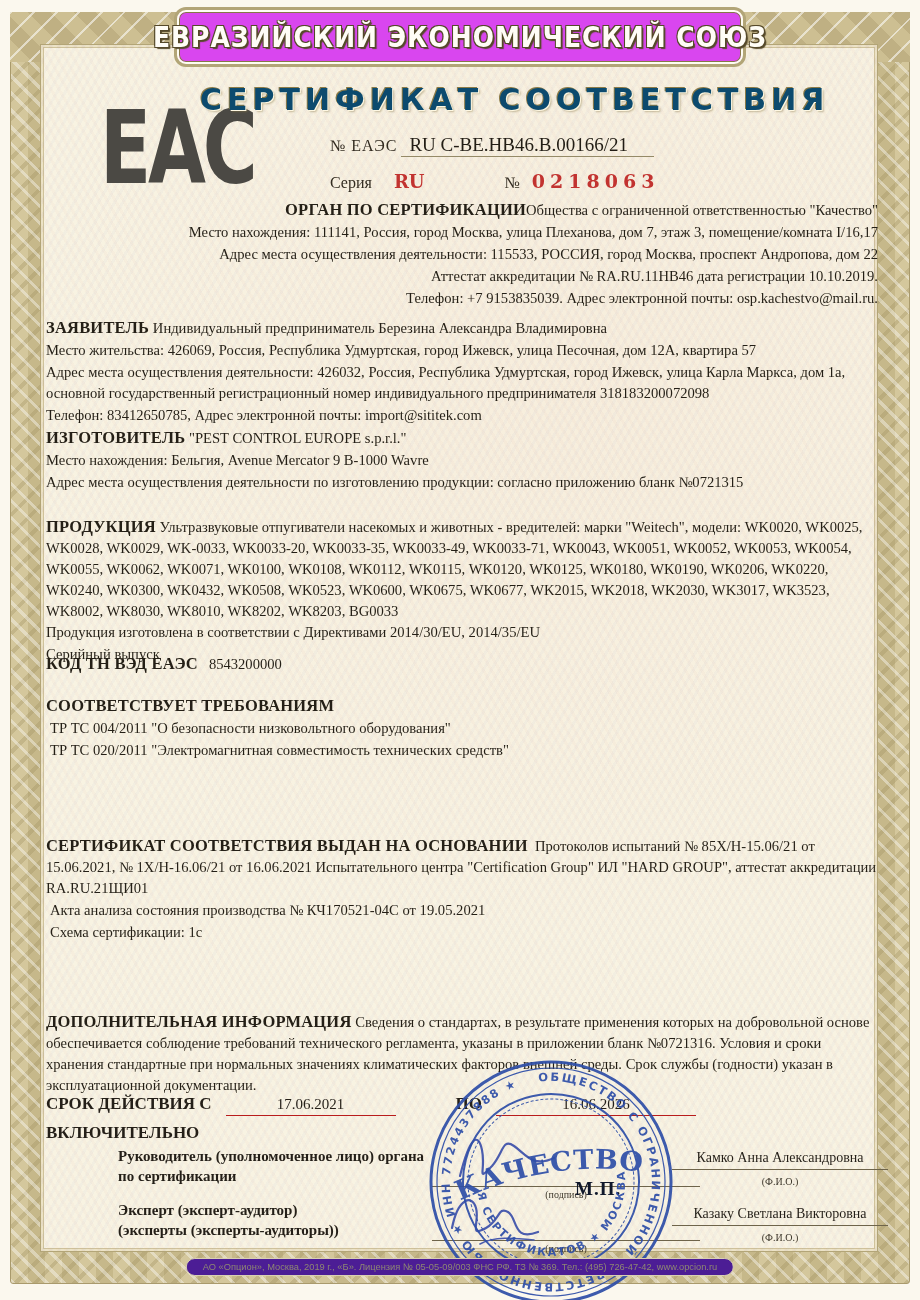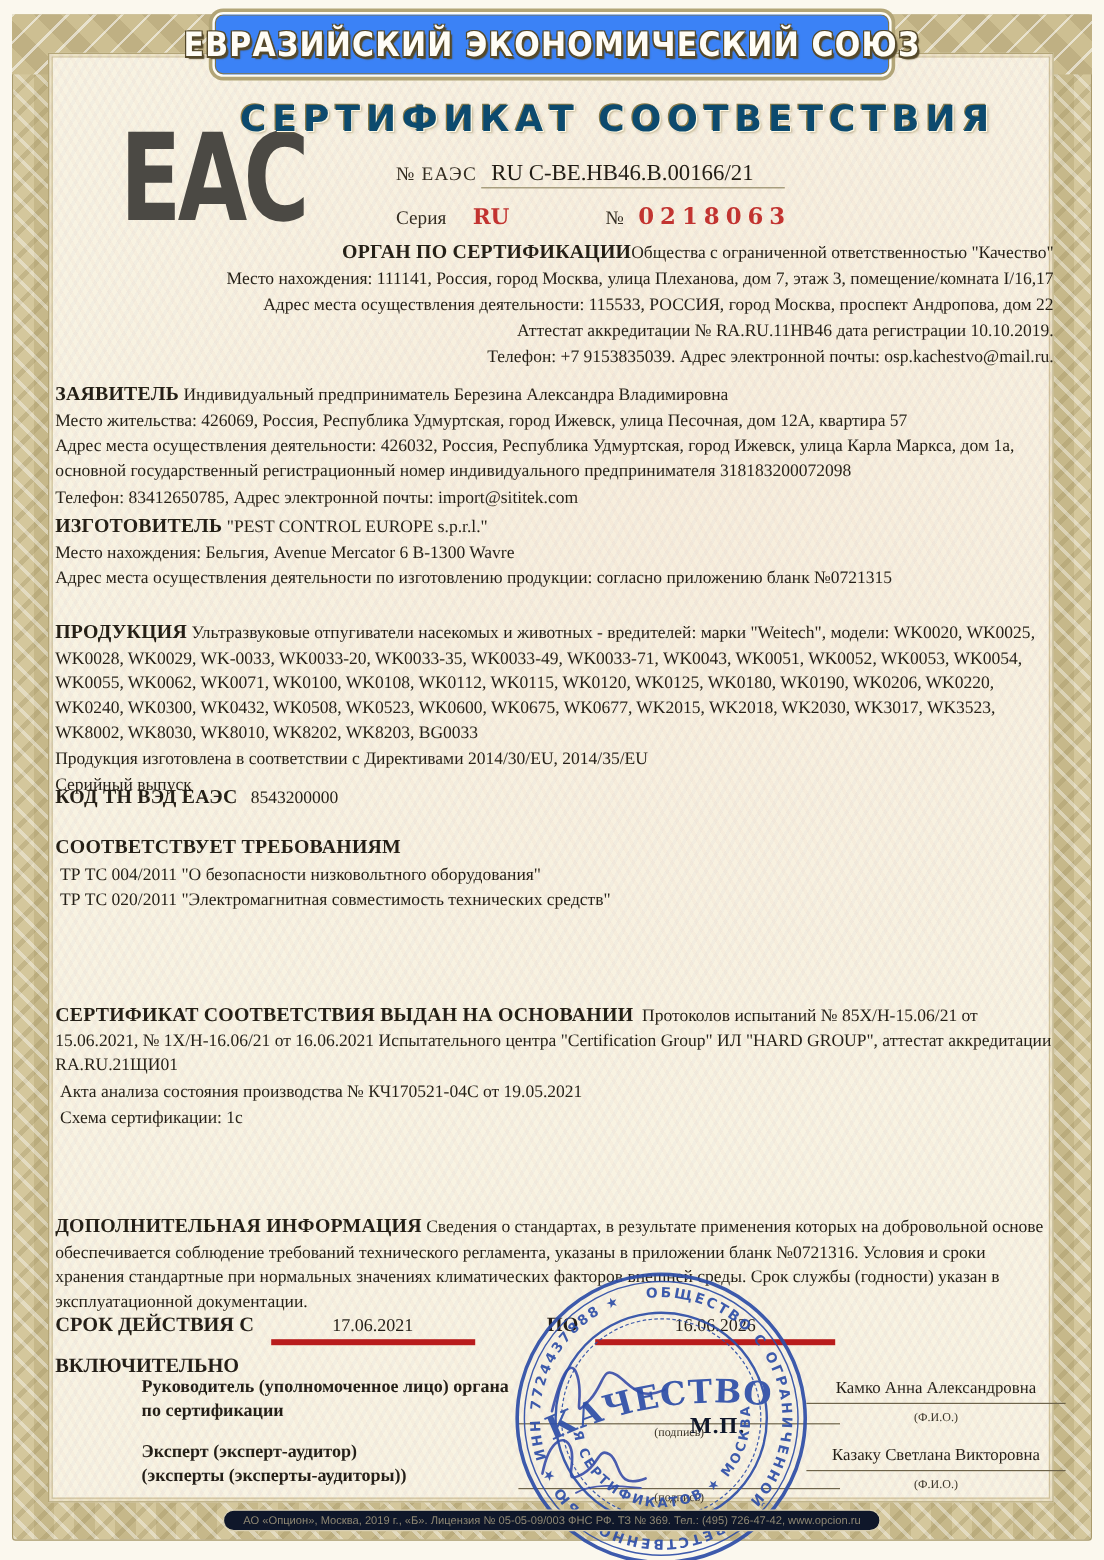--- a/index.html
+++ b/index.html
@@ -18,21 +18,21 @@
       repeating-linear-gradient(45deg, #cdbf92 0 16px, #bfb083 16px 32px);}
   .content-area{position:absolute;top:44px;left:40px;right:42px;bottom:48px;background:#f8f3e2;
     border:1px solid #b3a577;box-shadow:inset 0 0 0 2px #ece3c6, inset 0 0 0 3px #cfc29a;}
   .content-area::before{content:"";position:absolute;inset:0;pointer-events:none;
     background:
       repeating-linear-gradient(60deg, rgba(209,130,120,.045) 0 3px, rgba(0,0,0,0) 3px 7px),
       repeating-linear-gradient(-60deg, rgba(120,135,205,.045) 0 3px, rgba(0,0,0,0) 3px 7px),
       radial-gradient(circle at 65% 28%, rgba(236,190,170,.10), rgba(0,0,0,0) 55%);}
   
   .banner{position:absolute;top:10px;left:50%;transform:translateX(-50%);width:562px;height:50px;
-    background:#3b82f6;border:2px solid #fffdf4;border-radius:9px;
+    background:#d946ef;border:2px solid #fffdf4;border-radius:9px;
     box-shadow:0 0 0 3px #b2a577, inset 0 0 0 1px #857747;
     display:flex;align-items:center;justify-content:center;z-index:6;}
   .banner-text{font-family:"DejaVu Sans", sans-serif;font-weight:bold;font-size:25px;letter-spacing:1px;
     color:#fffdf6;white-space:nowrap;transform:scaleY(1.12);
     text-shadow:-1px -1px 0 #55492a,1px -1px 0 #55492a,-1px 1px 0 #55492a,1px 1px 0 #55492a,2px 2px 1px #55492a;}
   
   .eac-logo{position:absolute;left:100px;top:98px;font-family:"DejaVu Sans", sans-serif;font-weight:bold;
     font-size:96px;line-height:1;color:#4b4944;letter-spacing:-4px;transform:scale(.78,1.05);
     transform-origin:left top;z-index:3;}
   
@@ -48,39 +48,39 @@
   .series-row .series-val{font-size:18px;margin-left:18px;}
   .series-row .no-sign{margin-left:76px;}
   .series-row .blank-no{font-size:19px;letter-spacing:5px;margin-left:8px;}
   
   .sec{position:absolute;left:46px;width:832px;font-size:14.6px;line-height:1.42;z-index:3;color:#241f16;}
   .sec .h{font-weight:bold;font-size:16.5px;letter-spacing:.2px;}
   .sec .line{margin-top:1px;}
   
   .validity{position:absolute;left:46px;top:1094px;width:832px;z-index:3;}
   .validity .h{font-weight:bold;font-size:17px;}
-  .date-slot{display:inline-block;min-width:170px;border-bottom:5px solid #b91c1c;text-align:center;
+  .date-slot{display:inline-block;min-width:170px;border-bottom:1px solid #b91c1c;text-align:center;
     font-size:15px;margin:0 14px -2px 14px;padding-bottom:2px;}
   .date-slot.second{min-width:200px;}
   .po{margin-left:46px;}
   .incl{margin-top:9px;font-weight:bold;font-size:17px;}
   
   .sig-label{position:absolute;left:118px;width:320px;font-weight:bold;font-size:15px;line-height:1.35;z-index:3;}
   .sig-line{position:absolute;left:432px;width:268px;border-bottom:1px solid #6e644a;z-index:2;}
   .sig-caption{position:absolute;left:432px;width:268px;text-align:center;font-size:10px;color:#3c362a;z-index:3;}
   .name-box{position:absolute;left:672px;width:216px;text-align:center;font-size:14px;
     border-bottom:1px solid #6e644a;padding-bottom:3px;z-index:3;}
   .fio-caption{position:absolute;left:672px;width:216px;text-align:center;font-size:10px;color:#3c362a;z-index:3;}
   .mp-label{position:absolute;left:575px;top:1178px;font-weight:bold;font-size:19px;color:#0f172a;z-index:4;letter-spacing:1px;}
   
   .stamp{position:absolute;left:425px;top:1056px;width:252px;height:252px;z-index:5;opacity:.93;
     transform:rotate(-7deg);}
   .autograph{position:absolute;z-index:4;}
   
-  .footer-pill{position:absolute;left:50%;bottom:24px;transform:translateX(-50%);background:#0f172a;
+  .footer-pill{position:absolute;left:50%;bottom:24px;transform:translateX(-50%);background:#4c1d95;
     border-radius:9px;padding:3px 16px;z-index:6;font-family:"Liberation Sans", sans-serif;
     font-size:9.3px;color:#8e8773;white-space:nowrap;border:1px solid #d9d0b2;}
 </style>
 </head>
 <body>
 
 <div class="certificate">
   <div class="frame-band"></div>
   <div class="frame-zigzag"></div>
   <div class="content-area"></div>
@@ -115,21 +115,21 @@
 
   <div class="sec" style="top:316px;">
     <b class="h">ЗАЯВИТЕЛЬ</b> <span>Индивидуальный предприниматель Березина Александра Владимировна</span>
     <div class="line">Место жительства: 426069, Россия, Республика Удмуртская, город Ижевск, улица Песочная, дом 12А, квартира 57</div>
     <div class="line">Адрес места осуществления деятельности: 426032, Россия, Республика Удмуртская, город Ижевск, улица Карла Маркса, дом 1а, основной государственный регистрационный номер индивидуального предпринимателя 318183200072098</div>
     <div class="line">Телефон: 83412650785, Адрес электронной почты: import@sititek.com</div>
   </div>
 
   <div class="sec" style="top:426px;">
     <b class="h">ИЗГОТОВИТЕЛЬ</b> <span>"PEST CONTROL EUROPE s.p.r.l."</span>
-    <div class="line">Место нахождения: Бельгия, Avenue Mercator 6 B-1300 Wavre</div>
+    <div class="line">Место нахождения: Бельгия, Avenue Mercator 9 B-1000 Wavre</div>
     <div class="line">Адрес места осуществления деятельности по изготовлению продукции: согласно приложению бланк №0721315</div>
   </div>
 
   <div class="sec" style="top:515px;">
     <b class="h">ПРОДУКЦИЯ</b> <span>Ультразвуковые отпугиватели насекомых и животных - вредителей: марки "Weitech", модели: WK0020, WK0025, WK0028, WK0029, WK-0033, WK0033-20, WK0033-35, WK0033-49, WK0033-71, WK0043, WK0051, WK0052, WK0053, WK0054, WK0055, WK0062, WK0071, WK0100, WK0108, WK0112, WK0115, WK0120, WK0125, WK0180, WK0190, WK0206, WK0220, WK0240, WK0300, WK0432, WK0508, WK0523, WK0600, WK0675, WK0677, WK2015, WK2018, WK2030, WK3017, WK3523, WK8002, WK8030, WK8010, WK8202, WK8203, BG0033</span>
     <div class="line">Продукция изготовлена в соответствии с Директивами 2014/30/EU,  2014/35/EU</div>
     <div class="line">Серийный выпуск</div>
   </div>
 
   <div class="sec" style="top:652px;">

